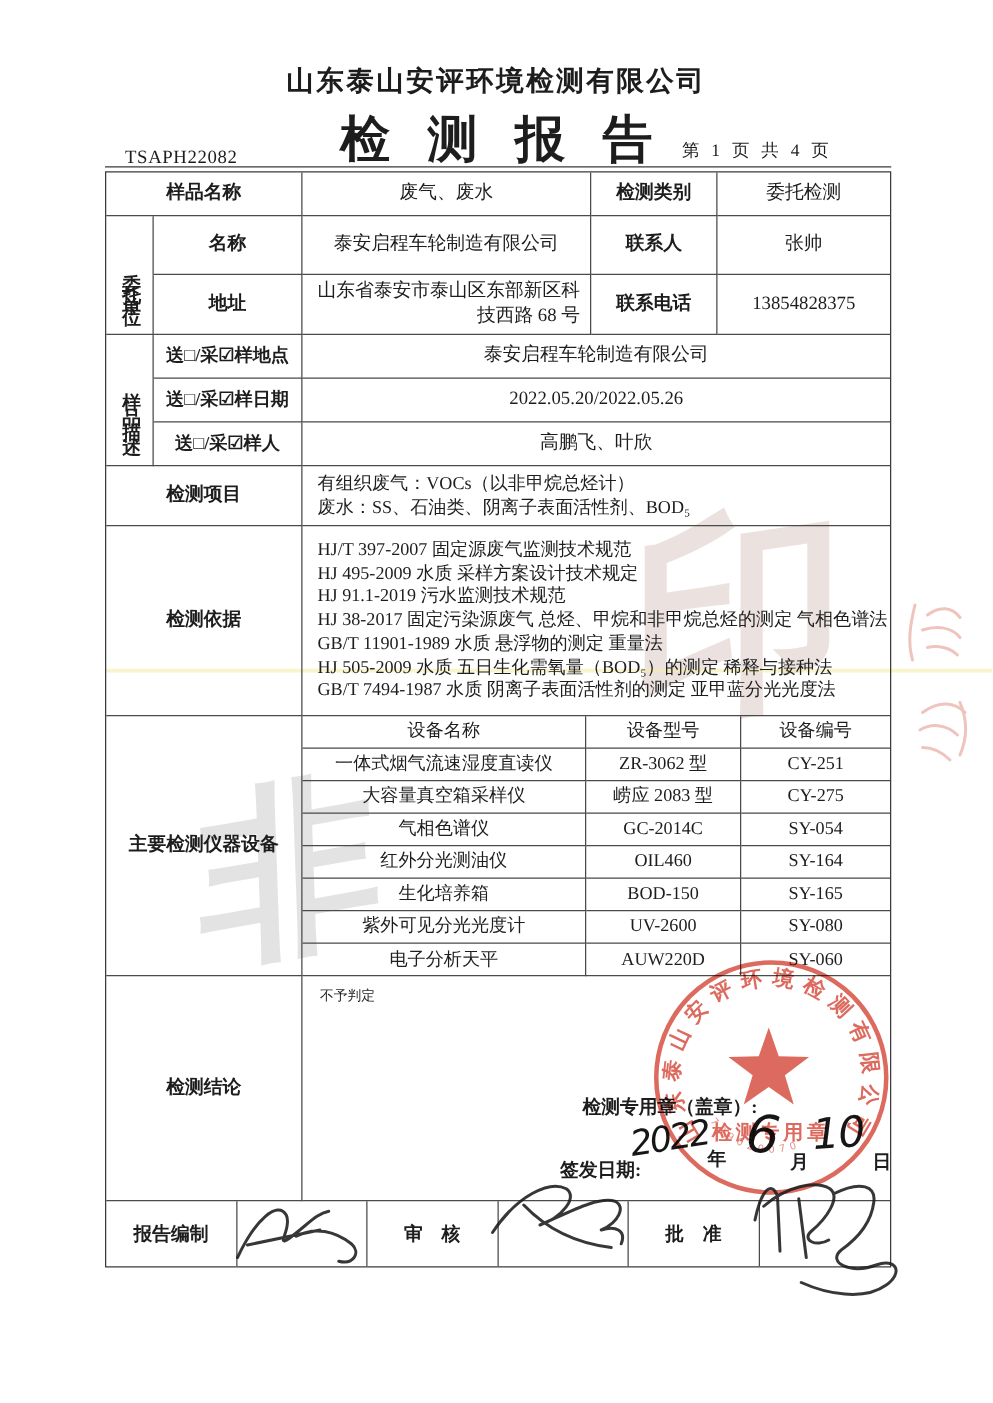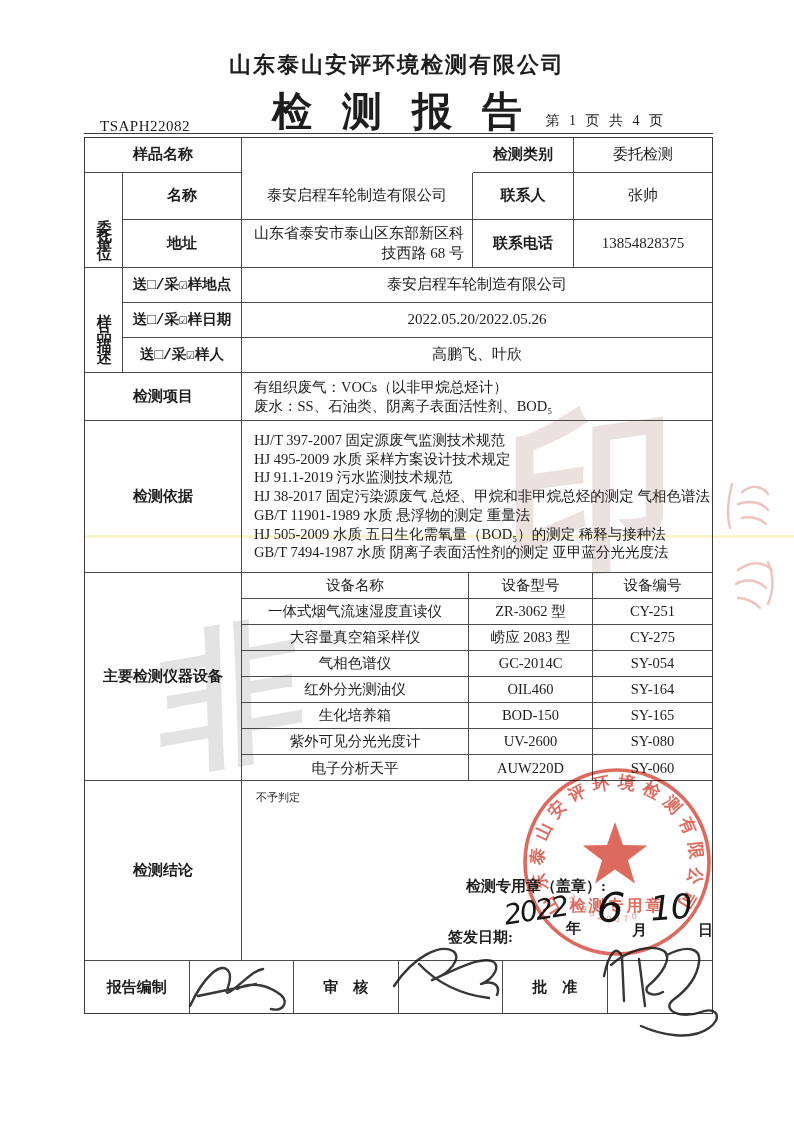--- a/index.html
+++ b/index.html
@@ -16,21 +16,21 @@
   .tbl{top:137px;left:84px;width:627px;border:1.6px solid #3b3b3b;background:transparent;}
   .g{display:grid;grid-template-columns:38px 119px 231px 101px 138px;
      grid-template-rows:35px 47px 48px 35px 35px 35px 48px 152px 208px 180px;}
   .c{border-right:1px solid #4a4a4a;border-bottom:1px solid #4a4a4a;
      display:flex;align-items:center;justify-content:center;text-align:center;
      font-size:15px;line-height:1.3;box-sizing:border-box;min-width:0;min-height:0;}
   .noR{border-right:none;}
   .b{font-weight:bold;}
   .left{justify-content:flex-start;text-align:left;padding:5px 12px;}
   .vlabel{writing-mode:vertical-lr;letter-spacing:9px;font-weight:bold;padding-top:9px;}
-  .small{font-size:14.5px;font-family:Liberation Mono, monospace;}
+  .small{font-size:14.5px;}
   .basis-box{flex-direction:column;align-items:flex-start;justify-content:center;padding:4px 12px;}
   .basis-line{font-size:14.5px;line-height:18.7px;white-space:nowrap;}
   
   .instr{display:grid;grid-template-columns:227px 124px 119px;grid-auto-rows:26px;width:100%;height:100%;}
   .ic{border-right:1px solid #4a4a4a;border-bottom:1px solid #4a4a4a;
       display:flex;align-items:center;justify-content:center;font-size:14.5px;box-sizing:border-box;}
   .ic.lastC{border-right:none;}
   .ic.lastR{border-bottom:none;}
   
   .concl{position:relative;}
@@ -67,20 +67,21 @@
 <div class="abs company">山东泰山安评环境检测有限公司</div>
 <div class="abs rpt-title">检测报告</div>
 <div class="abs rpt-no">TSAPH22082</div>
 <div class="abs page-info">第 1 页 共 4 页</div>
 <div class="abs header-rule"></div>
 
 <div class="abs tbl">
   <div class="g">
 
     <div class="c b" style="grid-area:1/1/2/3">样品名称</div>
+    <div class="c" style="grid-area:1/3/2/4">废气、废水</div>
     <div class="c b" style="grid-area:1/4/2/5">检测类别</div>
     <div class="c noR" style="grid-area:1/5/2/6">委托检测</div>
 
     <div class="c vlabel" style="grid-area:2/1/4/2">委托单位</div>
     <div class="c b" style="grid-area:2/2/3/3">名称</div>
     <div class="c" style="grid-area:2/3/3/4">泰安启程车轮制造有限公司</div>
     <div class="c b" style="grid-area:2/4/3/5">联系人</div>
     <div class="c noR" style="grid-area:2/5/3/6">张帅</div>
     <div class="c b" style="grid-area:3/2/4/3">地址</div>
     <div class="c" style="grid-area:3/3/4/4;padding:2px 8px;text-align:right;">山东省泰安市泰山区东部新区科技西路 68 号</div>

